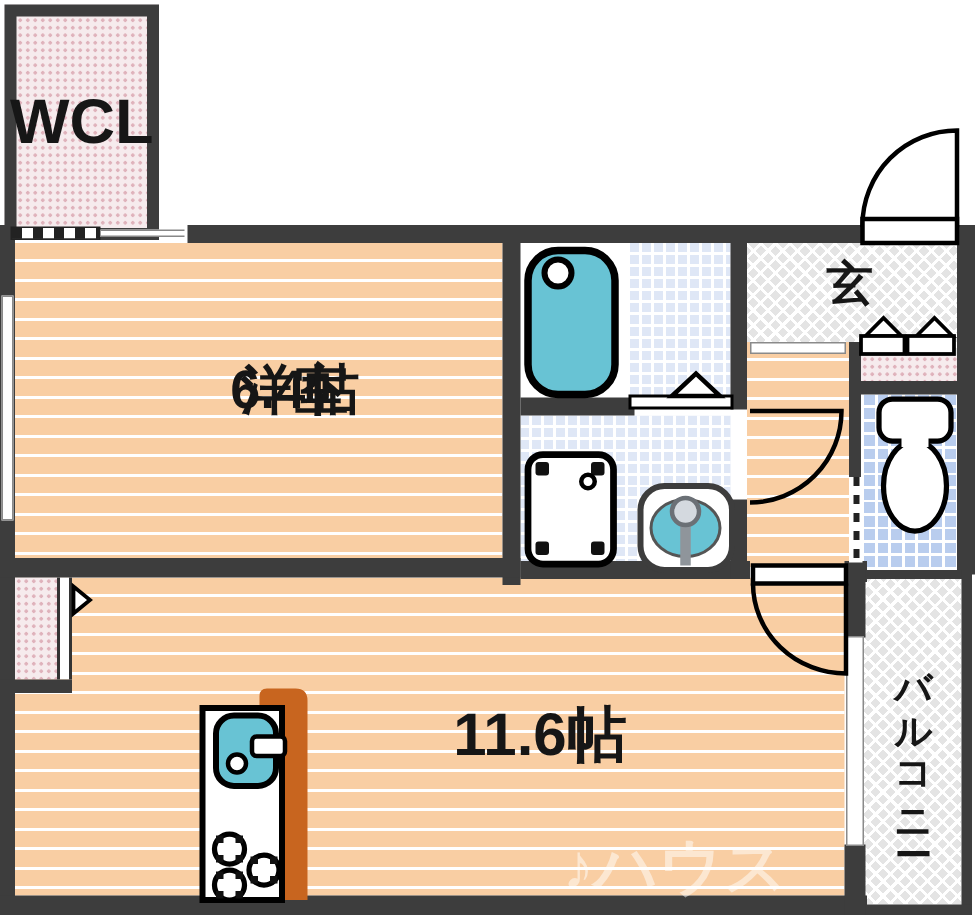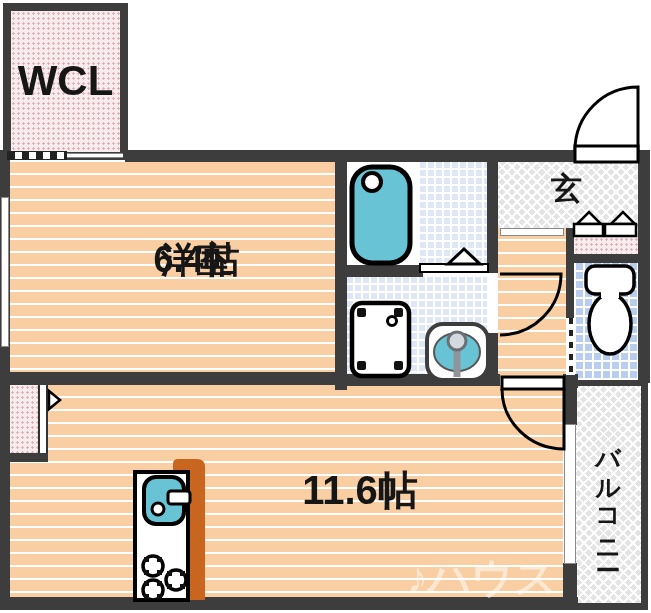--- a/index.html
+++ b/index.html
@@ -38,21 +38,21 @@
   <div class="bathtile" style="left:420px;top:162px;width:67px;height:103px;"></div>
   <div class="bathtile" style="left:347px;top:277px;width:140px;height:97px;"></div>
   <div class="hatch" style="left:495px;top:162px;width:143px;height:66px;"></div>
   <div class="hatch" style="left:566px;top:228px;width:72px;height:9px;"></div>
   <div class="dots" style="left:574px;top:237px;width:64px;height:17px;"></div>
   <div class="wctile" style="left:576px;top:263px;width:62px;height:117px;"></div>
   <div class="hatch" style="left:576px;top:386px;width:65px;height:217px;"></div>
   <div class="dots" style="left:10px;top:385px;width:28px;height:68px;"></div>
   <div style="left:38px;top:385px;width:10px;height:68px;background:#fff;border-left:2px solid #333;border-right:2px solid #333;"></div>
 
-  <div class="dots lbl" style="left:3px;top:3px;width:125px;height:157px;border:8px solid #3d3d3d;font-size:42px;">
+  <div class="dots lbl" style="left:3px;top:3px;width:103px;height:157px;border:8px solid #3d3d3d;font-size:42px;">
     <span>WCL</span>
   </div>
 
   <div class="w" style="left:0;top:150px;width:10px;height:460px;"></div>
   <div class="w" style="left:125px;top:150px;width:525px;height:12px;"></div>
   <div class="w" style="left:638px;top:150px;width:12px;height:233px;"></div>
   <div class="w" style="left:335px;top:162px;width:12px;height:228px;"></div>
   <div class="w" style="left:0;top:372px;width:347px;height:13px;"></div>
   <div class="w" style="left:347px;top:374px;width:153px;height:12px;"></div>
   <div class="w" style="left:563px;top:374px;width:15px;height:14px;"></div>
@@ -148,17 +148,17 @@
         <rect x="180" y="571" width="5" height="5"></rect>
         <rect x="167" y="584" width="5" height="5"></rect>
         <rect x="180" y="584" width="5" height="5"></rect>
       <rect x="144" y="581" width="5" height="5"></rect>
         <rect x="157" y="581" width="5" height="5"></rect>
         <rect x="144" y="594" width="5" height="5"></rect>
         <rect x="157" y="594" width="5" height="5"></rect>
     </g>
   </svg>
 
-  <div style="left:407px;top:550px;width:190px;height:52px;overflow:hidden;font-size:42px;font-weight:bold;color:rgba(255,255,255,0.5);white-space:nowrap;">
+  <div style="left:375px;top:550px;width:190px;height:52px;overflow:hidden;font-size:42px;font-weight:bold;color:rgba(255,255,255,0.5);white-space:nowrap;">
     <span style="position:static;">♪</span><span style="position:static;">ハウス</span>
   </div>
 
 </div>
 
 </body></html>

